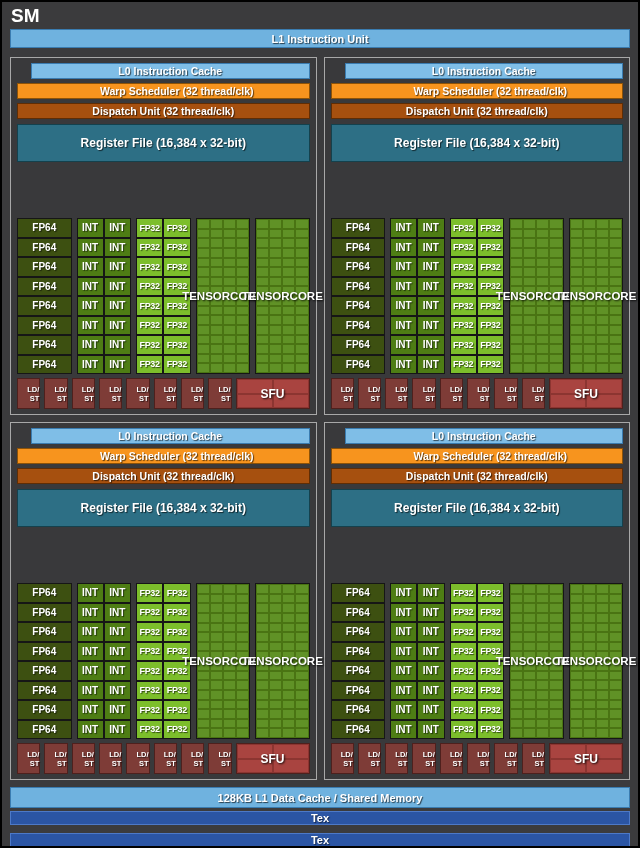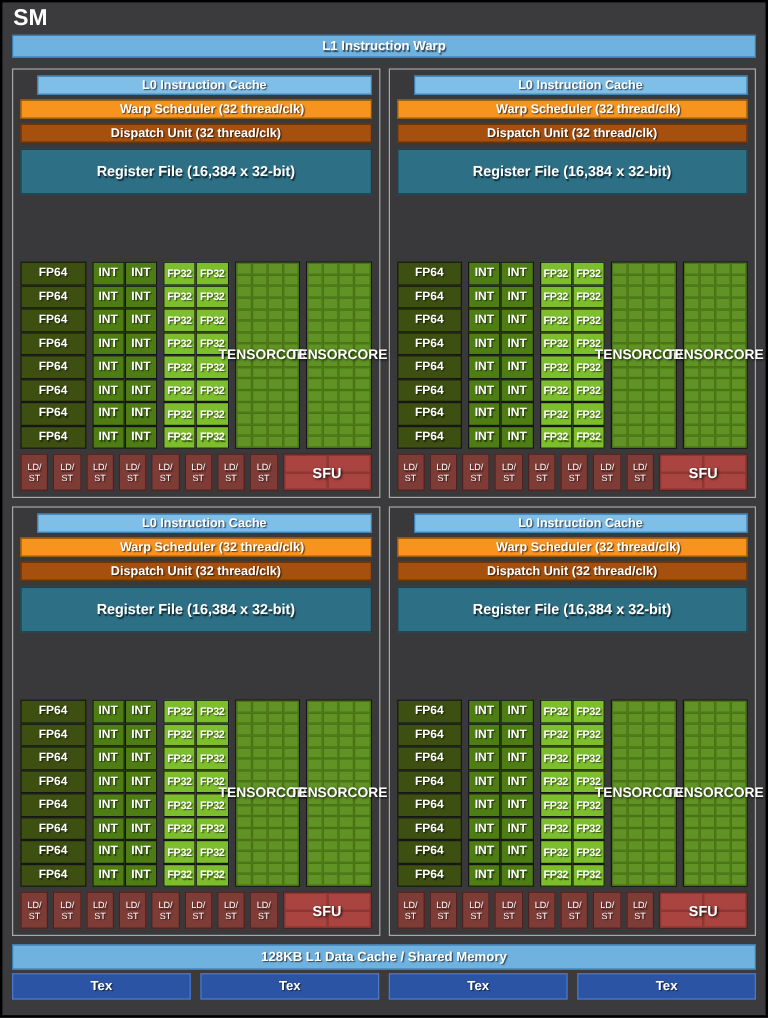--- a/index.html
+++ b/index.html
@@ -49,46 +49,46 @@
   .tlabel {
     position: absolute; inset: 0; display: flex; 
     align-items: center; justify-content: center;
     color: #fff; font-weight: bold; font-size: 11.5px; line-height: 1.25;
     text-shadow: 1px 1px 2px rgba(0,0,0,.85);
   }
 
   .ldst-row { flex: 0 0 31px; margin-top: 4px; display: flex; gap: 4px; }
   .ldst {
     flex: 1; background: var(--ldst); border: 1px solid #4e201d;
-    color: #fff; font-weight: normal; font-size: 7.5px; line-height: 1.2;
-    display: flex; flex-direction: column; align-items: center; justify-content: center;
+    color: #fff; font-weight: bold; font-size: 7.5px; line-height: 1.2;
+    display: flex; flex-direction: column; align-items: flex-end; justify-content: center;
     text-shadow: 1px 1px 1px rgba(0,0,0,.6);
   }
   .sfu { flex: 0 0 74px; position: relative; border: 1px solid #4e201d; }
   .sfu-grid { position: absolute; inset: 0; display: grid; grid-template-columns: 1fr 1fr; grid-template-rows: 1fr 1fr; }
   .sfu-cell { background: var(--sfu); border: 1px solid var(--sfu-line); }
   .sfu-label {
     position: absolute; inset: 0; display: flex; align-items: center; justify-content: center;
     color: #fff; font-weight: bold; font-size: 12px; text-shadow: 1px 1px 2px rgba(0,0,0,.85);
   }
 
   .l1d { height: 21px; margin: 7px 8px 3px; background: var(--lblue); border: 1px solid var(--lblue-border); font-size: 11px; }
-  .tex-row { display: flex; gap: 8px; margin: 0 8px; height: 22px; }
+  .tex-row { display: flex; gap: 8px; margin: 0 8px; height: 22px; flex-direction: column; }
   .tex {
     flex: 1; background: var(--tex); border: 1px solid var(--tex-border);
     display: flex; align-items: center; justify-content: center;
     color: #fff; font-weight: bold; font-size: 11px; text-shadow: 1px 1px 1px rgba(0,0,0,.6);
   }
 </style>
 </head>
 <body style="--page-bg: #3B3B3D; --panel-bg: #39393B; --panel-border: #A8A8A8; --lblue: #6FB2DF; --l0blue: #7FBEE7; --lblue-border: #3A7CB0; --orange: #F7941E; --rust: #A6500F; --teal: #2D6F85; --fp64: #3D5011; --int: #4E7D14; --fp32: #7CBE2B; --tensor: #609226; --tensor-line: #4A7413; --ldst: #7E3C37; --sfu: #A94440; --sfu-line: #8C3531; --tex: #2B55A4; --tex-border: #4D79C7;">
 
 <div class="sm-title">SM</div>
 
-<div class="bar l1i">L1 Instruction Warp</div>
+<div class="bar l1i">L1 Instruction Unit</div>
 
 <div class="partitions" id="partitions">
   <div class="partition">
     <div class="bar pbar l0">L0 Instruction Cache</div>
     <div class="bar pbar warp">Warp Scheduler (32 thread/clk)</div>
     <div class="bar pbar dispatch">Dispatch Unit (32 thread/clk)</div>
     <div class="bar regfile">Register File (16,384 x 32-bit)</div>
     <div class="core-grid">
       <div class="fp64-col">
           <div class="cell fp64-cell">FP64</div>

